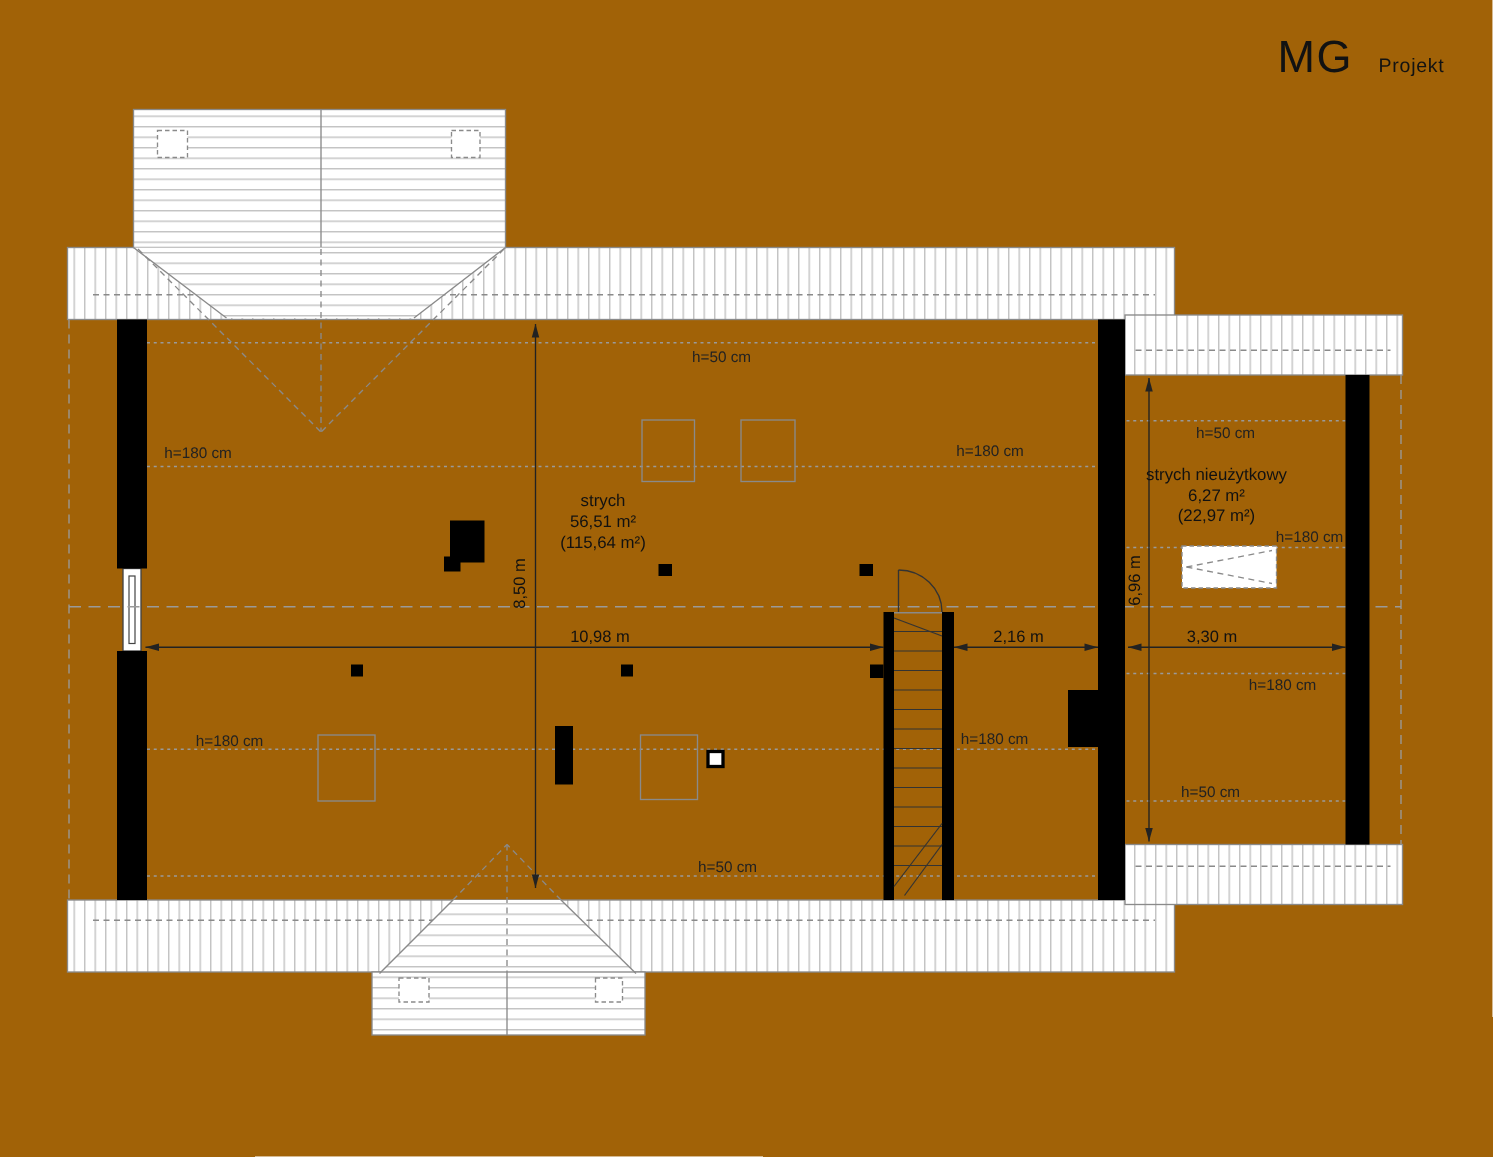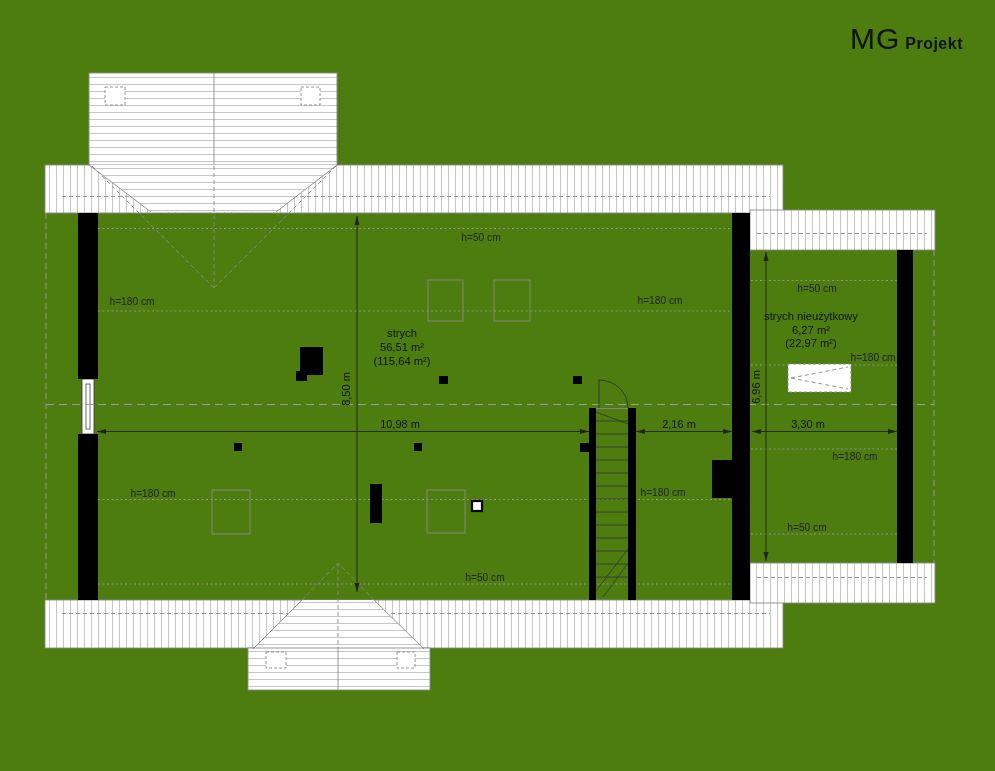--- a/index.html
+++ b/index.html
@@ -1,20 +1,20 @@
 <!DOCTYPE html>
 <html><head>
 <meta charset="utf-8">
 <style>
   html,body{margin:0;padding:0;background:#fff;}
-  .canvas{position:relative;width:995px;height:771px;background:#4d7c0f;overflow:hidden;
+  .canvas{position:relative;width:995px;height:771px;background:#a16207;overflow:hidden;
           font-family:"Liberation Sans",sans-serif;}
   .logo{position:absolute;top:22px;right:32px;display:flex;align-items:baseline;color:#121212;}
   .logo .mg{font-size:30px;font-weight:400;letter-spacing:1px;}
-  .logo .projekt{font-size:16px;font-weight:700;letter-spacing:.5px;margin-left:5px;}
+  .logo .projekt{font-size:13px;font-weight:400;letter-spacing:.5px;margin-left:17px;}
   svg{position:absolute;left:0;top:0;}
   svg text{font-family:"Liberation Sans",sans-serif;}
   .band{fill:url(#hv);stroke:#8a8a8a;stroke-width:.9;}
   .dorm{fill:url(#hh);stroke:#8a8a8a;stroke-width:.9;}
   .thin{stroke:#8a8a8a;stroke-width:.9;fill:none;}
   .dash{stroke:#8a8a8a;stroke-width:.9;fill:none;stroke-dasharray:4,3;}
   .dashsq{stroke:#8a8a8a;stroke-width:.9;fill:#fff;stroke-dasharray:3,2;}
   .dot{stroke:#9a9a9a;stroke-width:.9;fill:none;stroke-dasharray:2,2.5;}
   .ridge{stroke:#9a9a9a;stroke-width:1;fill:none;stroke-dasharray:8,5;}
   .bound{stroke:#9a9a9a;stroke-width:.9;fill:none;stroke-dasharray:6,4;}

